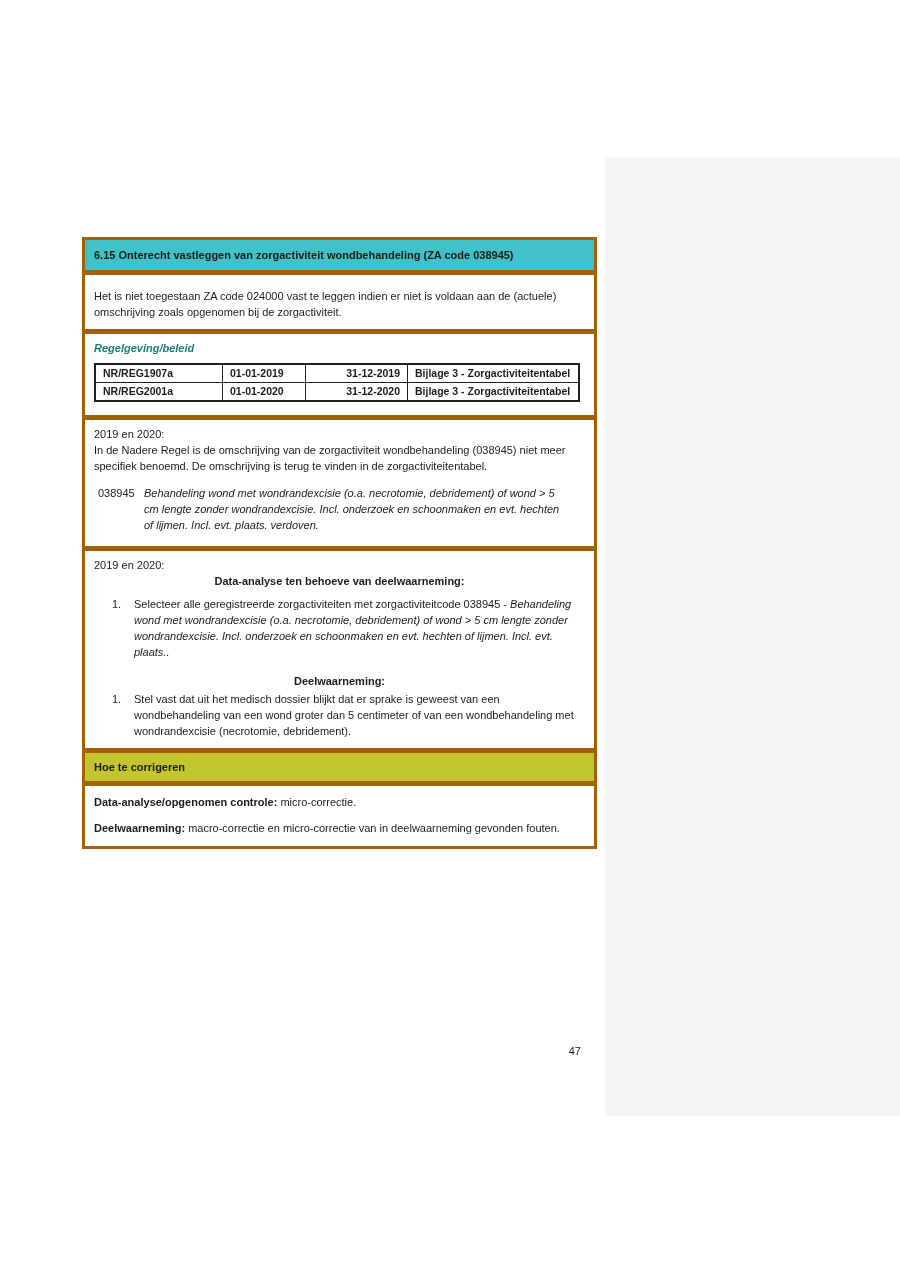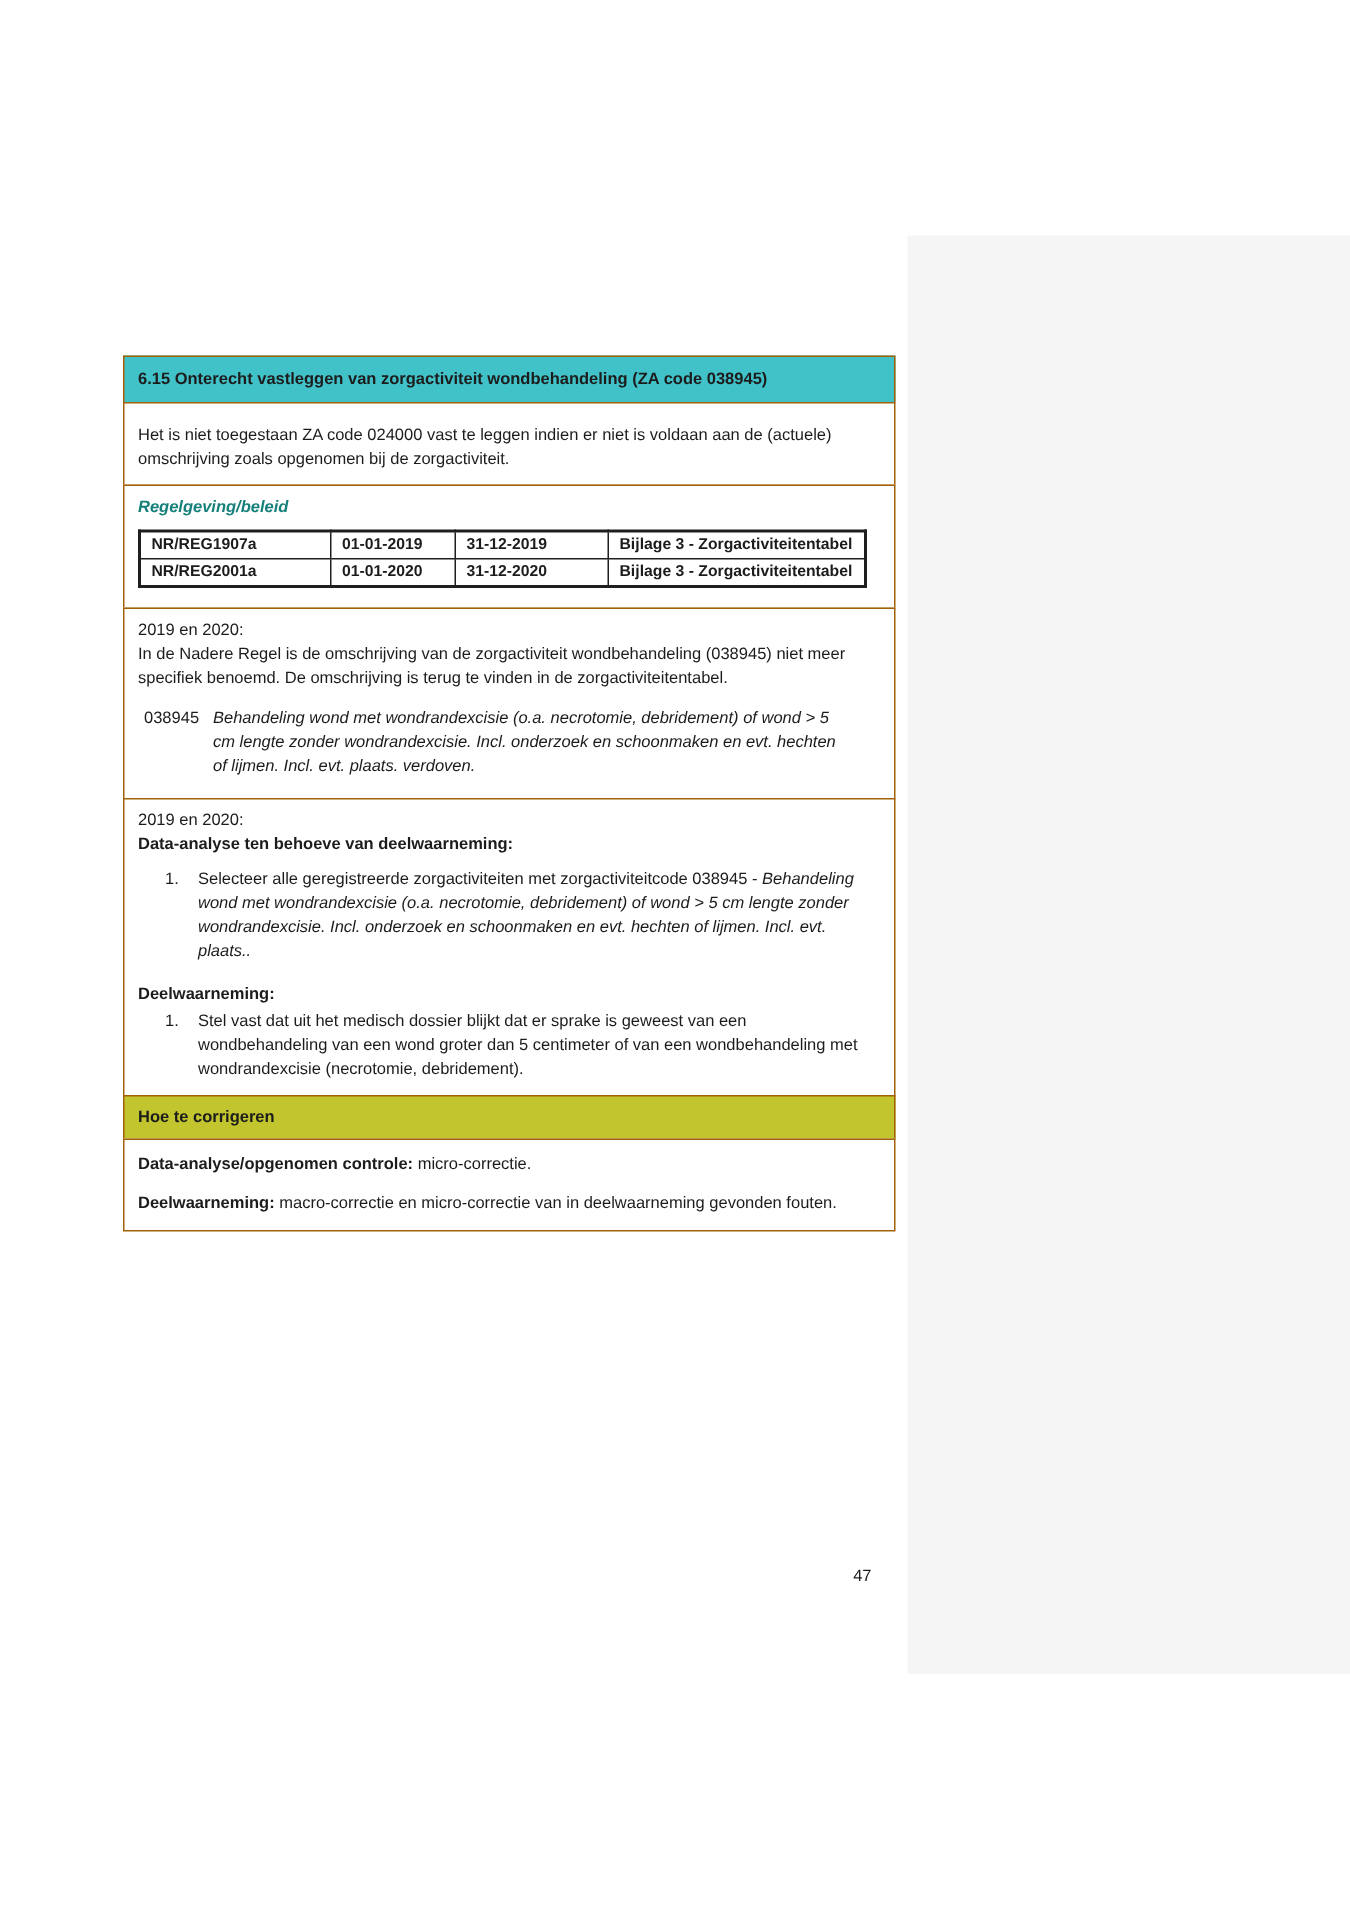--- a/index.html
+++ b/index.html
@@ -14,52 +14,52 @@
   .gray-panel {
     position:absolute; left:605px; top:157px;
     width:295px; height:959px;
     background:#f5f5f5;
   }
   .doc {
     position:absolute; left:82px; top:237px; width:515px;
     font-size:11px; line-height:16px;
   }
   .sec {
-    border:1px solid #a16207;
+    border:3px solid #a16207;
     margin-top:-1px;
     box-sizing:border-box;
   }
   .sec:first-child { margin-top:0; }
   .bar { font-weight:bold; padding:7px 9px; }
   .bar-teal { background:#41c1c8; }
   .bar-olive { background:#c2c52e; padding:6px 9px; }
   .box { background:#ffffff; padding:6px 9px 9px 9px; }
   .box p { margin:0; }
   .mt-para { margin-top:7px !important; }
-  .bold { font-weight:bold; }
+  .bold { font-weight:bold;text-align:center; }
   .reg-label {
     color:#17807a; font-weight:bold; font-style:italic;
   }
   table.reg-table {
     border-collapse:collapse;
     border:2px solid #1f1f1f;
     margin:7px 0 4px 0;
   }
   table.reg-table td {
     border:1px solid #1f1f1f;
     font-weight:bold;
     font-size:10.5px;
     line-height:13px;
     padding:2px 7px;
     white-space:nowrap;
     margin-left:17px;
   }
   td.c1 { width:112px; }
   td.c2 { width:68px; }
-  td.c3 { width:87px; }
+  td.c3 { width:87px;text-align:right; }
   td.c4 { width:156px; }
   .code-row { display:flex; margin:11px 0 4px 4px; }
   .code-num { width:46px; flex:none; }
   .code-desc { font-style:italic; width:425px; }
   .list-item { display:flex; margin:7px 0 0 18px; }
   .list-item .num { width:22px; flex:none; }
   .list-item .li-text { width:450px; }
   .italic { font-style:italic; }
   .label-block { margin-top:13px !important; }
   .corr-line2 { margin-top:10px !important; }

